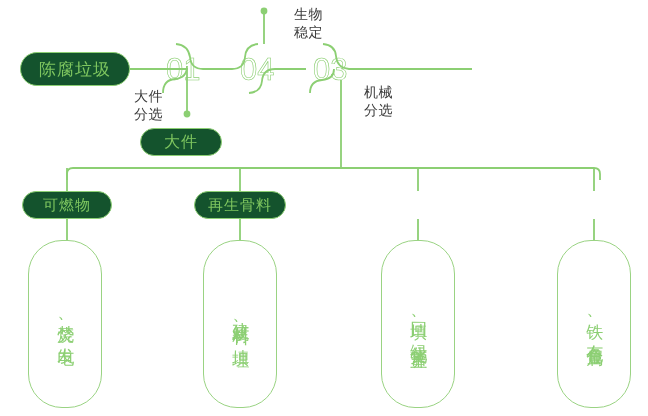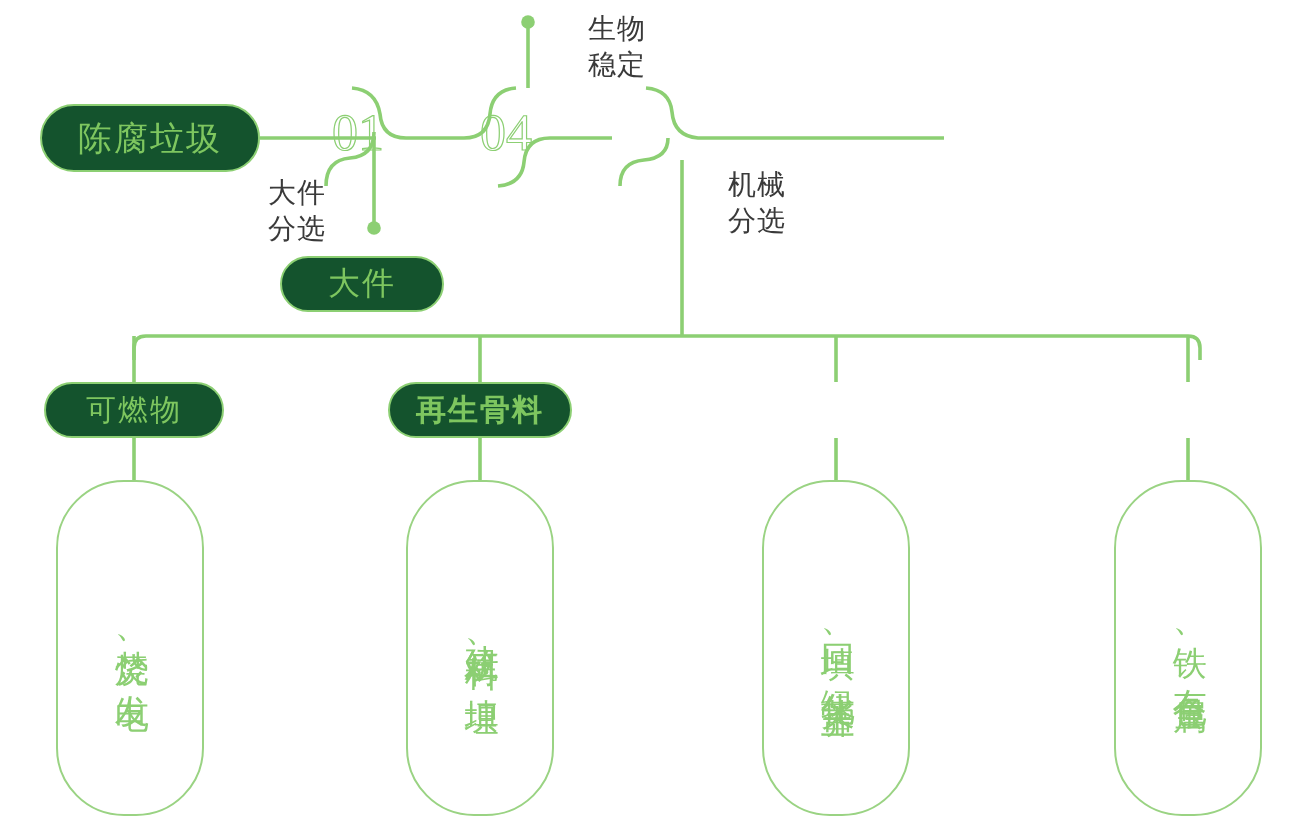--- a/index.html
+++ b/index.html
@@ -23,21 +23,21 @@
     display:flex;align-items:center;justify-content:center;
     white-space:nowrap;
     background:#14532d;
     letter-spacing:1px;
   }
   .pill.src{left:20px;top:52px;width:110px;height:34px;font-size:17px;}
   .pill.bulky{left:140px;top:128px;width:82px;height:28px;font-size:16px;}
 
   .pill.cat{height:28px;font-size:15px;top:191px;}
   .cat1{left:22px;width:90px;}
-  .cat2{left:194px;width:92px;font-weight:bold;}
+  .cat2{left:194px;width:92px;}
   .cat3{left:382px;width:72px;}
   .cat4{left:548px;width:92px;}
 
   
   .vbox{
     position:absolute;
     box-sizing:border-box;
     border:1.5px solid #9ad383;
     border-radius:34px;
     background:#ffffff;
@@ -56,27 +56,27 @@
   }
   .vb1{left:28px;}
   .vb2{left:203px;}
   .vb3{left:381px;}
   .vb4{left:557px;}
 
   
   .stepnum{
     position:absolute;
     color:#8ccf73;
-    font-size:26px;
+    font-size:31px;
     font-weight:400;
     letter-spacing:0px;
     line-height:1;
     -webkit-text-stroke:0.6px #8ccf73;
     color:transparent;
-    font-family:Liberation Serif, serif;
+    font-family:Liberation Sans, sans-serif;
   }
   .n1{left:166px;top:54px;}
   .n2{left:240px;top:54px;}
   .n3{left:313px;top:54px;}
 
   
   .anno{
     position:absolute;
     color:#3a3a3a;
     font-size:14px;
@@ -129,20 +129,21 @@
       <path d="M240 219 L240 240"></path>
       <path d="M418 219 L418 240"></path>
       <path d="M594 219 L594 240"></path>
     </g>
   </svg>
 
   <div class="pill src">陈腐垃圾</div>
 
   <div class="stepnum n1">01</div>
   <div class="stepnum n2">04</div>
+  <div class="stepnum n3">03</div>
 
   <div class="anno a-bulky">大件
 分选</div>
   <div class="anno a-bio">生物
 稳定</div>
   <div class="anno a-mech">机械
 分选</div>
 
   <div class="pill bulky">大件</div>
 

